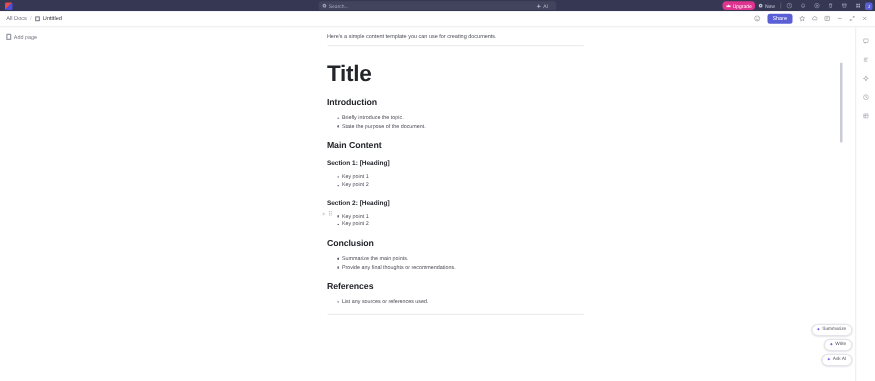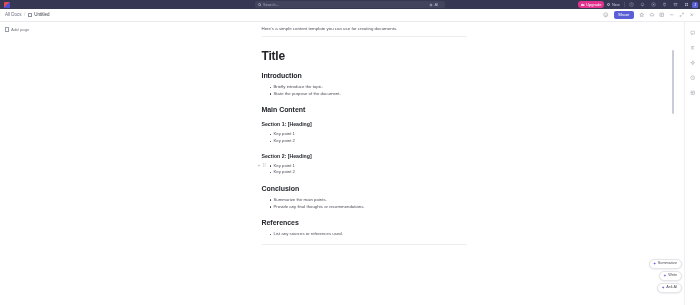--- a/index.html
+++ b/index.html
@@ -157,21 +157,21 @@
     position: relative;
     left: -8px;
   }
   .intro-line {
     font-size: 4.4px; color: #4e5059;
     padding-bottom: 4px;
     border-bottom: 1px solid #ededf1;
     line-height: 1.4;
   }
   h1.doc-title {
-    font-size: 12px; font-weight: 700;
+    font-size: 18px; font-weight: 700;
     color: #23252b; letter-spacing: -0.2px;
     margin: 12px 0 8px 0;
   }
   h2.doc-h2 {
     font-size: 7px; font-weight: 700;
     color: #23252b; letter-spacing: -0.05px;
     margin: 9px 0 5px 0;
   }
   h3.doc-h3 {
     font-size: 5.2px; font-weight: 700;

